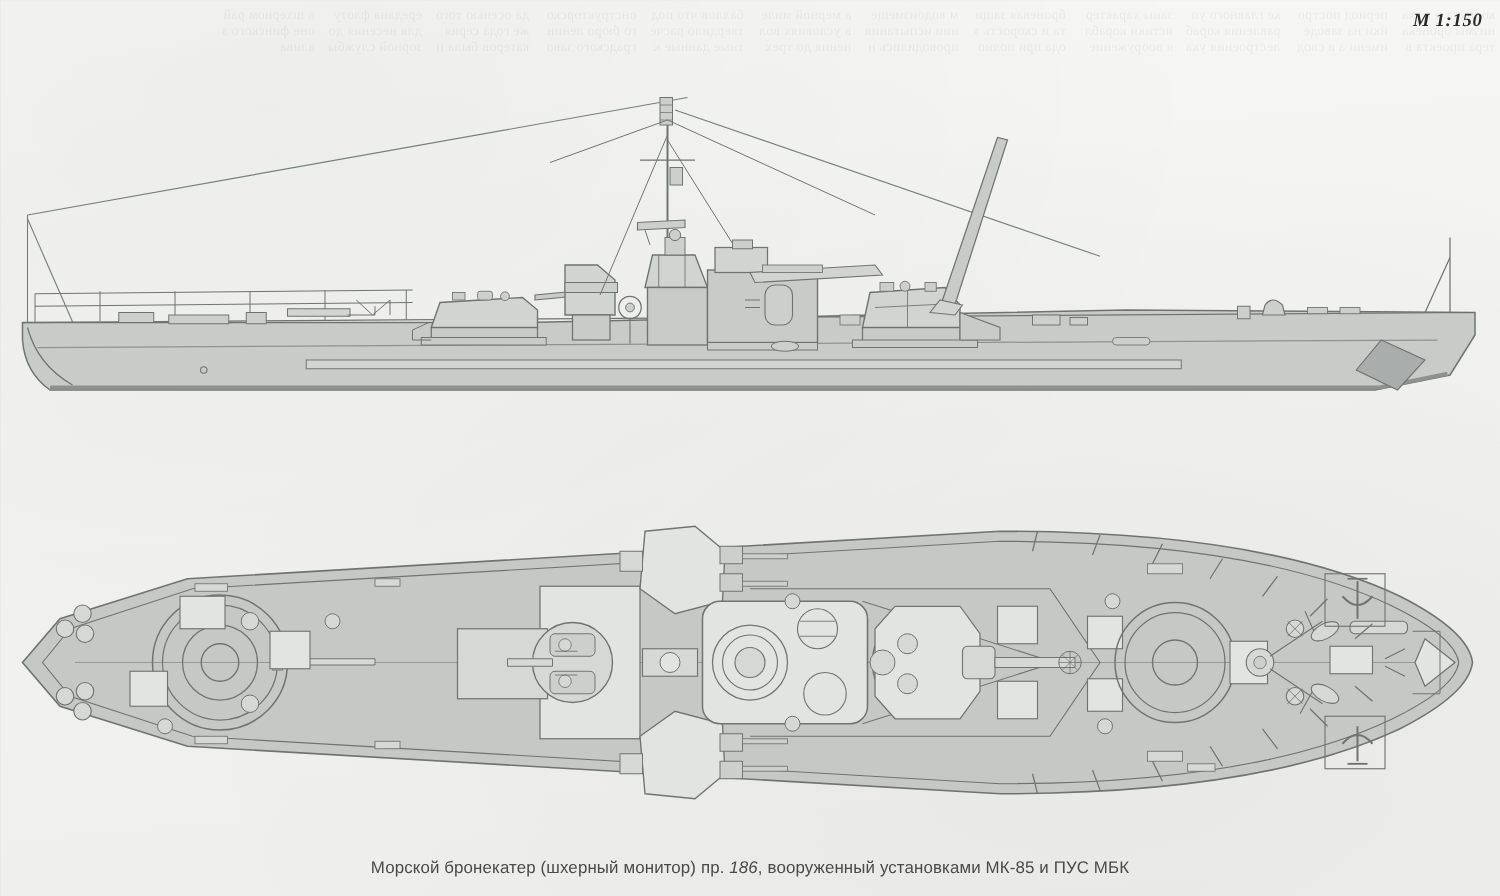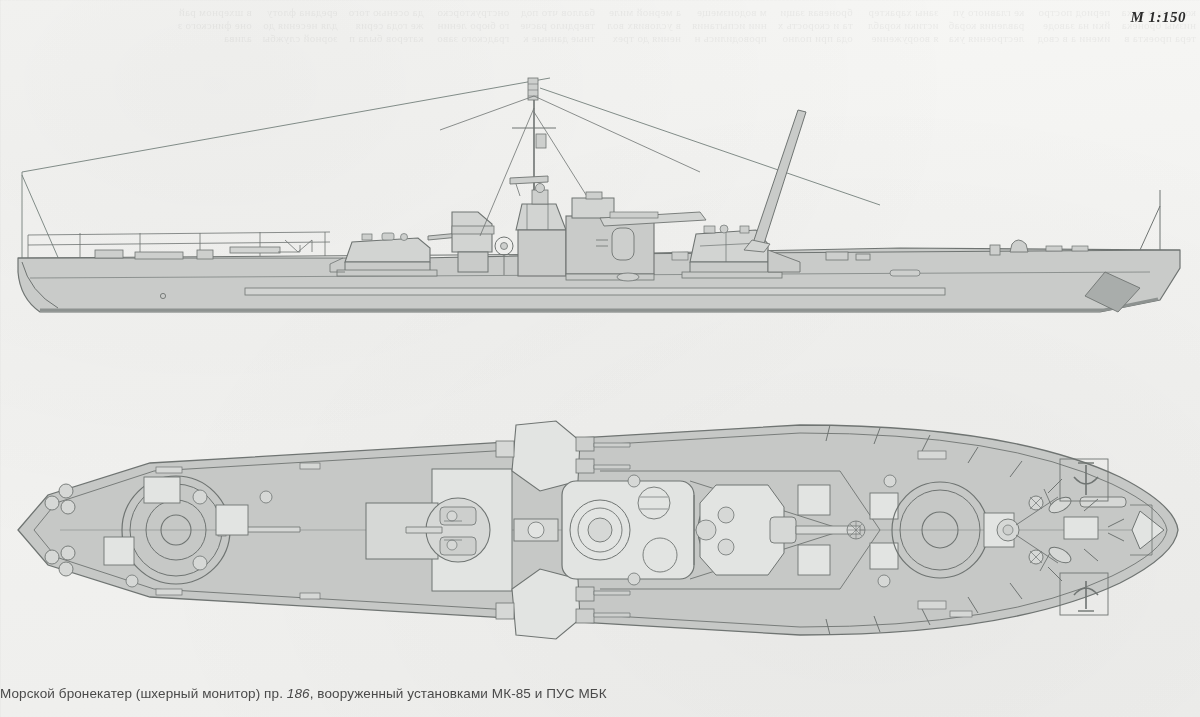--- a/index.html
+++ b/index.html
@@ -36,20 +36,21 @@
   }
   #scale-label{
     position:absolute;right:14px;top:9px;
     font-family:"Liberation Serif", serif;
     font-style:italic;font-weight:bold;
     font-size:15px;color:#2b2b2b;
     letter-spacing:.5px;
   }
   #caption{
     position:absolute;left:0;right:0;top:686px;
+    text-align:center;
     font-size:13.5px;color:#4a4a4a;
     letter-spacing:.1px;
   }
   #caption .it{font-style:italic;}
   svg{position:absolute;left:0;top:0;}
   .noclick{pointer-events:none;}
 </style>
 </head>
 <body>
 

